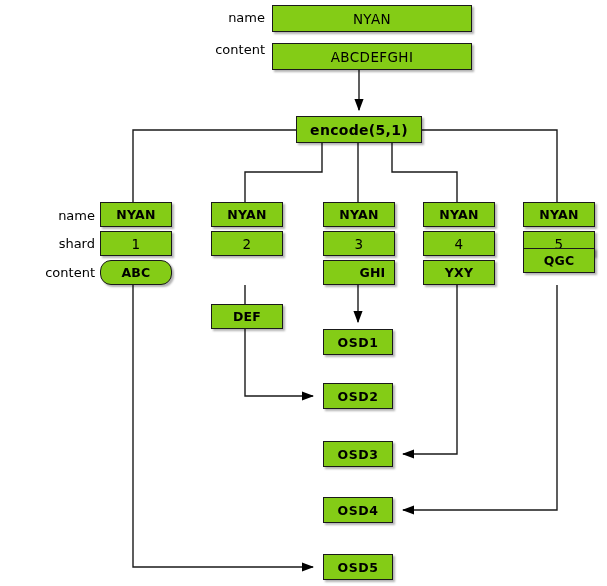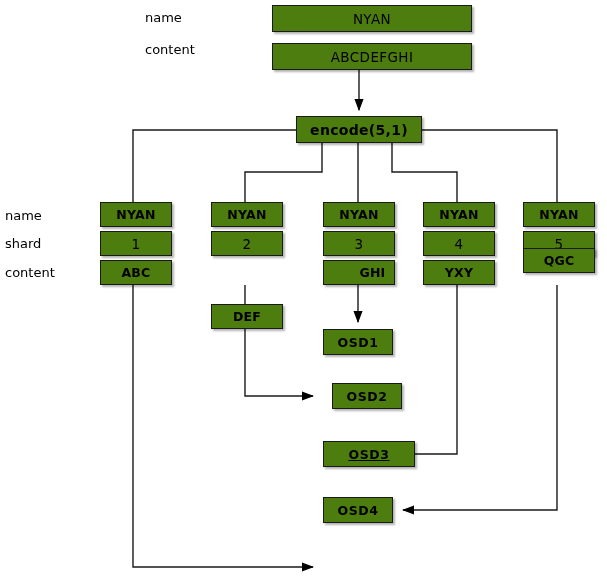--- a/index.html
+++ b/index.html
@@ -18,21 +18,21 @@
   #edges {
     position: absolute;
     left: 0;
     top: 0;
     width: 607px;
     height: 586px;
   }
   .node {
     position: absolute;
     box-sizing: border-box;
-    background: #4d7c0f;
+    background: #84cc16;
     border: 1.4px solid #1a1a1a;
     box-shadow: 2px 2px 2px rgba(0,0,0,0.30);
     display: flex;
     align-items: center;
     justify-content: center;
     font-size: 12.5px;
     font-weight: bold;
     color: #000000;
     letter-spacing: 0.2px;
     z-index: 3;
@@ -48,20 +48,21 @@
     letter-spacing: 0.3px;
   }
   .node.osd {
     font-size: 12.5px;
     font-weight: bold;
     font-family: "DejaVu Sans", sans-serif;
     letter-spacing: 0.6px;
   }
   .rowlabel {
     position: absolute;
+    text-align: right;
     font-size: 13px;
     color: #000000;
     font-family: "DejaVu Sans", sans-serif;
     white-space: nowrap;
     z-index: 2;
   }
 </style>
 </head>
 <body>
 
@@ -126,36 +127,37 @@
   <div class="node plain" style="left:272px; top:43px; width:200px; height:27px;">ABCDEFGHI</div>
 
   <div class="node encode" style="left:296px; top:116px; width:126px; height:27px;">encode(5,1)</div>
 
   <div class="rowlabel" style="left:5px; top:208px; width:90px;">name</div>
   <div class="rowlabel" style="left:5px; top:236px; width:90px;">shard</div>
   <div class="rowlabel" style="left:5px; top:265px; width:90px;">content</div>
 
   <div class="node" style="left:100px; top:202px; width:72px; height:25px;">NYAN</div>
   <div class="node plain" style="left:100px; top:231px; width:72px; height:25px;">1</div>
-  <div class="node" style="left:100px; top:260px; width:72px; height:25px;">ABC</div>
+  <div class="node" style="left:100px; top:260px; width:72px; height:25px;border-radius:11px;">ABC</div>
 
   <div class="node" style="left:211px; top:202px; width:72px; height:25px;">NYAN</div>
   <div class="node plain" style="left:211px; top:231px; width:72px; height:25px;">2</div>
   <div class="node" style="left:211px; top:260px; width:72px; height:25px;margin-top:44px;">DEF</div>
 
   <div class="node" style="left:323px; top:202px; width:72px; height:25px;">NYAN</div>
   <div class="node plain" style="left:323px; top:231px; width:72px; height:25px;">3</div>
   <div class="node" style="left:323px; top:260px; width:72px; height:25px;padding-left:27px;">GHI</div>
 
   <div class="node" style="left:423px; top:202px; width:72px; height:25px;">NYAN</div>
   <div class="node plain" style="left:423px; top:231px; width:72px; height:25px;">4</div>
   <div class="node" style="left:423px; top:260px; width:72px; height:25px;">YXY</div>
 
   <div class="node" style="left:523px; top:202px; width:72px; height:25px;">NYAN</div>
   <div class="node plain" style="left:523px; top:231px; width:72px; height:25px;">5</div>
   <div class="node" style="left:523px; top:248px; width:72px; height:25px;text-align:center;">QGC</div>
 
   <div class="node osd" style="left:323px; top:329px; width:70px; height:26px;">OSD1</div>
-  <div class="node osd" style="left:332px; top:383px; width:70px; height:26px;">OSD2</div>
-  <div class="node osd" style="left:323px; top:441px; width:92px; height:26px;text-decoration:underline;">OSD3</div>
+  <div class="node osd" style="left:323px; top:383px; width:70px; height:26px;">OSD2</div>
+  <div class="node osd" style="left:323px; top:441px; width:70px; height:26px;">OSD3</div>
   <div class="node osd" style="left:323px; top:497px; width:70px; height:26px;">OSD4</div>
+  <div class="node osd" style="left:323px; top:554px; width:70px; height:26px;">OSD5</div>
 
 </div>
 
 </body></html>

